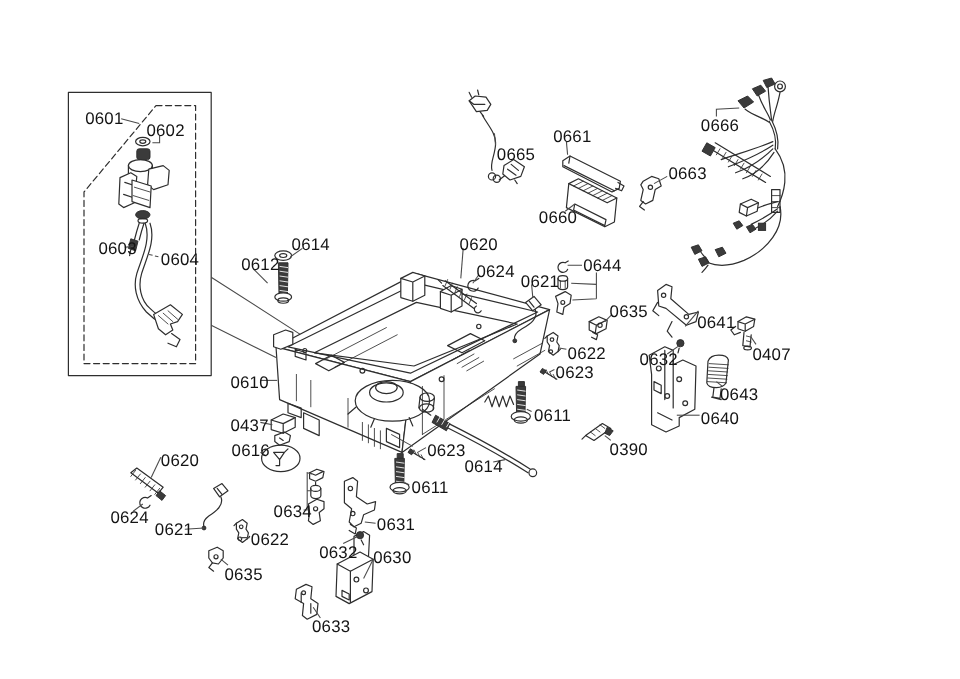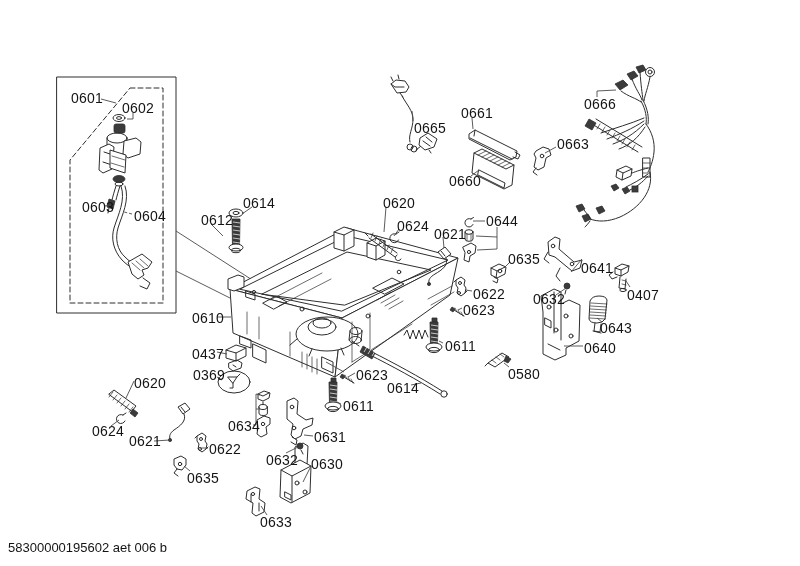--- a/index.html
+++ b/index.html
@@ -382,49 +382,48 @@
 </svg>
 
 <div class="callout" style="left:71px;top:91px">0601</div>
 <div class="callout" style="left:122px;top:101px">0602</div>
 <div class="callout" style="left:82px;top:200px">0603</div>
 <div class="callout" style="left:134px;top:209px">0604</div>
 <div class="callout" style="left:201px;top:213px">0612</div>
 <div class="callout" style="left:243px;top:196px">0614</div>
 <div class="callout" style="left:192px;top:311px">0610</div>
 <div class="callout" style="left:192px;top:347px">0437</div>
-<div class="callout" style="left:193px;top:368px">0369</div>
+<div class="callout" style="left:193px;top:368px">0616</div>
 <div class="callout" style="left:134px;top:376px">0620</div>
 <div class="callout" style="left:92px;top:424px">0624</div>
 <div class="callout" style="left:129px;top:434px">0621</div>
 <div class="callout" style="left:209px;top:442px">0622</div>
 <div class="callout" style="left:187px;top:471px">0635</div>
 <div class="callout" style="left:228px;top:419px">0634</div>
 <div class="callout" style="left:260px;top:515px">0633</div>
 <div class="callout" style="left:266px;top:453px">0632</div>
 <div class="callout" style="left:311px;top:457px">0630</div>
 <div class="callout" style="left:314px;top:430px">0631</div>
 <div class="callout" style="left:356px;top:368px">0623</div>
 <div class="callout" style="left:343px;top:399px">0611</div>
 <div class="callout" style="left:387px;top:381px">0614</div>
 <div class="callout" style="left:445px;top:339px">0611</div>
-<div class="callout" style="left:508px;top:367px">0580</div>
+<div class="callout" style="left:508px;top:367px">0390</div>
 <div class="callout" style="left:383px;top:196px">0620</div>
 <div class="callout" style="left:397px;top:219px">0624</div>
 <div class="callout" style="left:434px;top:227px">0621</div>
 <div class="callout" style="left:486px;top:214px">0644</div>
 <div class="callout" style="left:508px;top:252px">0635</div>
 <div class="callout" style="left:473px;top:287px">0622</div>
 <div class="callout" style="left:463px;top:303px">0623</div>
 <div class="callout" style="left:533px;top:292px">0632</div>
 <div class="callout" style="left:581px;top:261px">0641</div>
 <div class="callout" style="left:627px;top:288px">0407</div>
 <div class="callout" style="left:600px;top:321px">0643</div>
 <div class="callout" style="left:584px;top:341px">0640</div>
 <div class="callout" style="left:449px;top:174px">0660</div>
 <div class="callout" style="left:461px;top:106px">0661</div>
 <div class="callout" style="left:557px;top:137px">0663</div>
 <div class="callout" style="left:414px;top:121px">0665</div>
 <div class="callout" style="left:584px;top:97px">0666</div>
 
-<div id="footer-code">58300000195602 aet 006 b</div>
 
 </div>
 
 </body></html>

